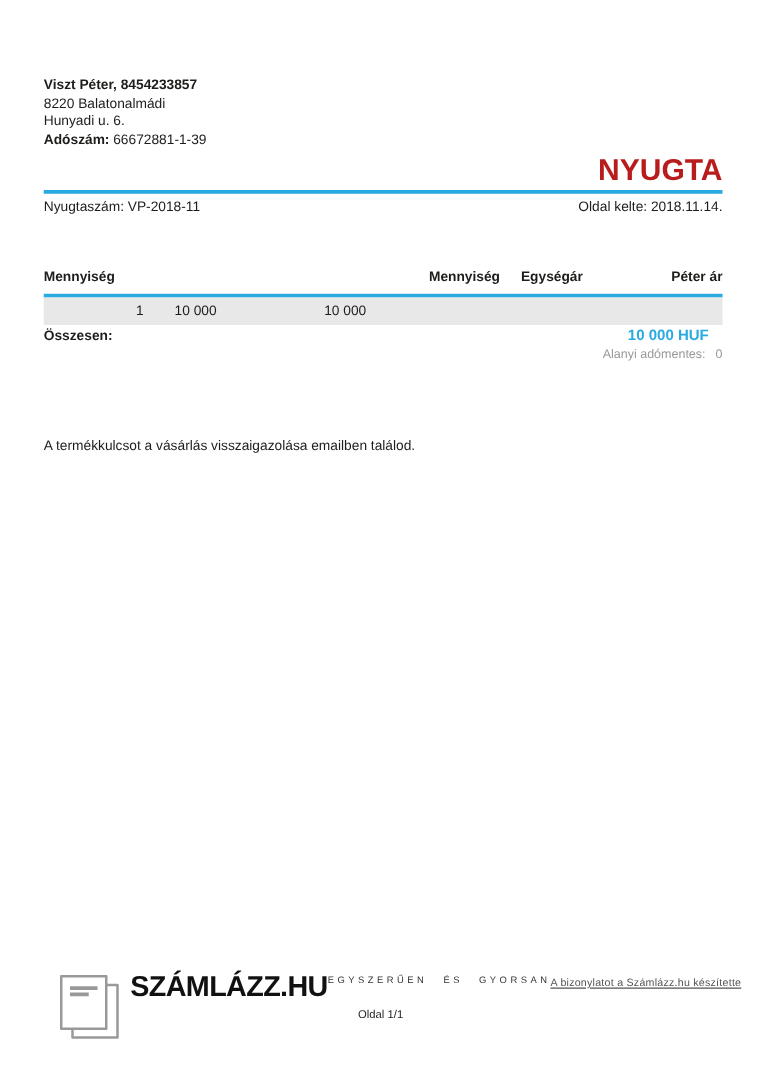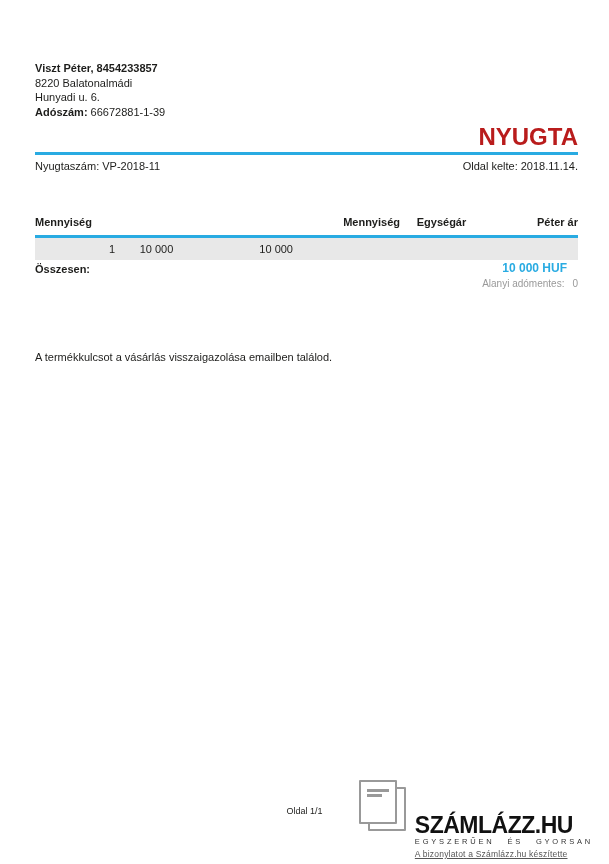--- a/index.html
+++ b/index.html
@@ -49,21 +49,21 @@
   
   .page-indicator{left:0;right:0;top:806px;text-align:center;font-size:9px;color:#1d1d1b;}
   .brandbox{right:16px;top:778px;display:flex;align-items:flex-start;}
   .logo-icon{position:relative;width:54px;height:50px;margin-right:4px;margin-top:2px;}
   .logo-page{position:absolute;background:#ffffff;border:2.5px solid #999999;width:34px;height:40px;border-radius:1px;}
   .logo-page.back{left:11px;top:7px;}
   .logo-page.front{left:2px;top:0;}
   .logo-line{position:absolute;height:2.5px;background:#999999;left:6px;}
   .logo-line.l1{top:7px;width:22px;}
   .logo-line.l2{top:12px;width:15px;}
-  .brand-text{display:flex;flex-direction:column;margin-top:36px;}
+  .brand-text{display:flex;flex-direction:row;}
   .brand-name{font-size:23px;font-weight:bold;letter-spacing:-0.5px;color:#111111;line-height:22px;}
   .brand-tagline{font-size:7.5px;letter-spacing:2.8px;word-spacing:8px;color:#333333;margin-top:1px;white-space:nowrap;}
   .brand-credit{font-size:8.5px;color:#555555;margin-top:3px;letter-spacing:0.2px;white-space:nowrap;text-decoration:underline;}
 </style>
 </head>
 <body>
 
 <div class="abs seller">
   <div class="bold">Viszt Péter, 8454233857</div>
   <div>8220 Balatonalmádi</div>

